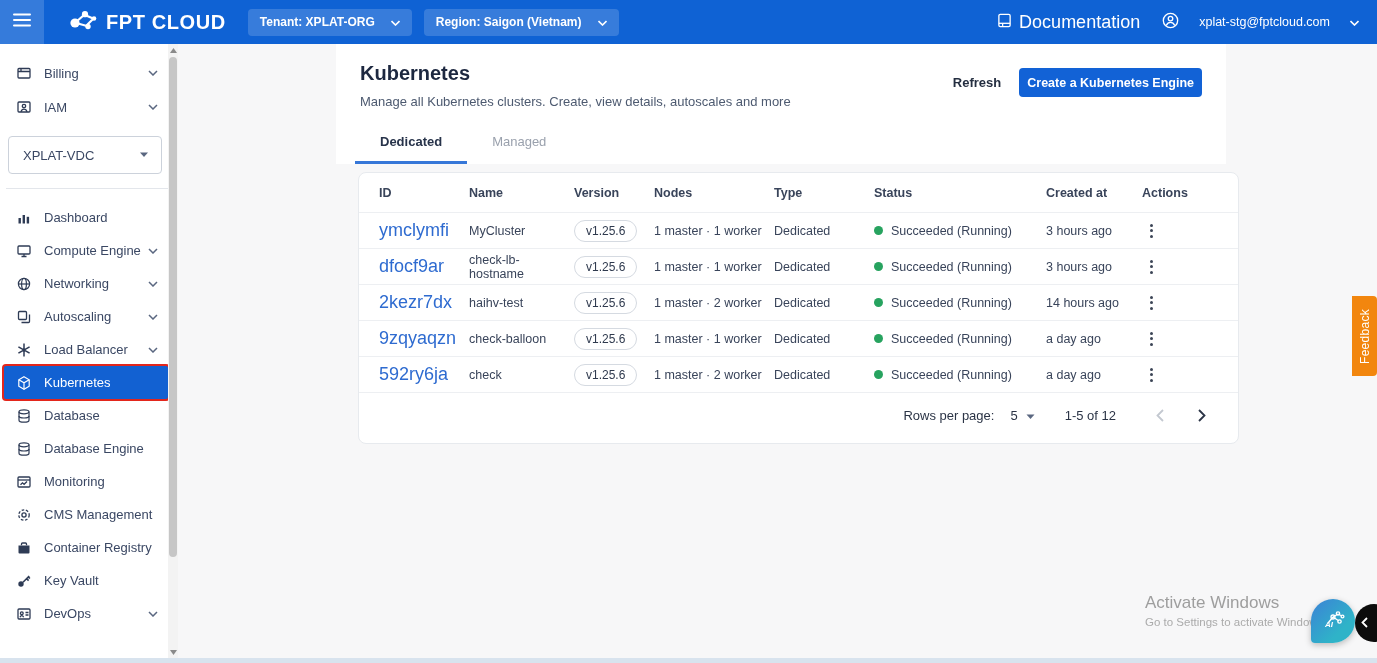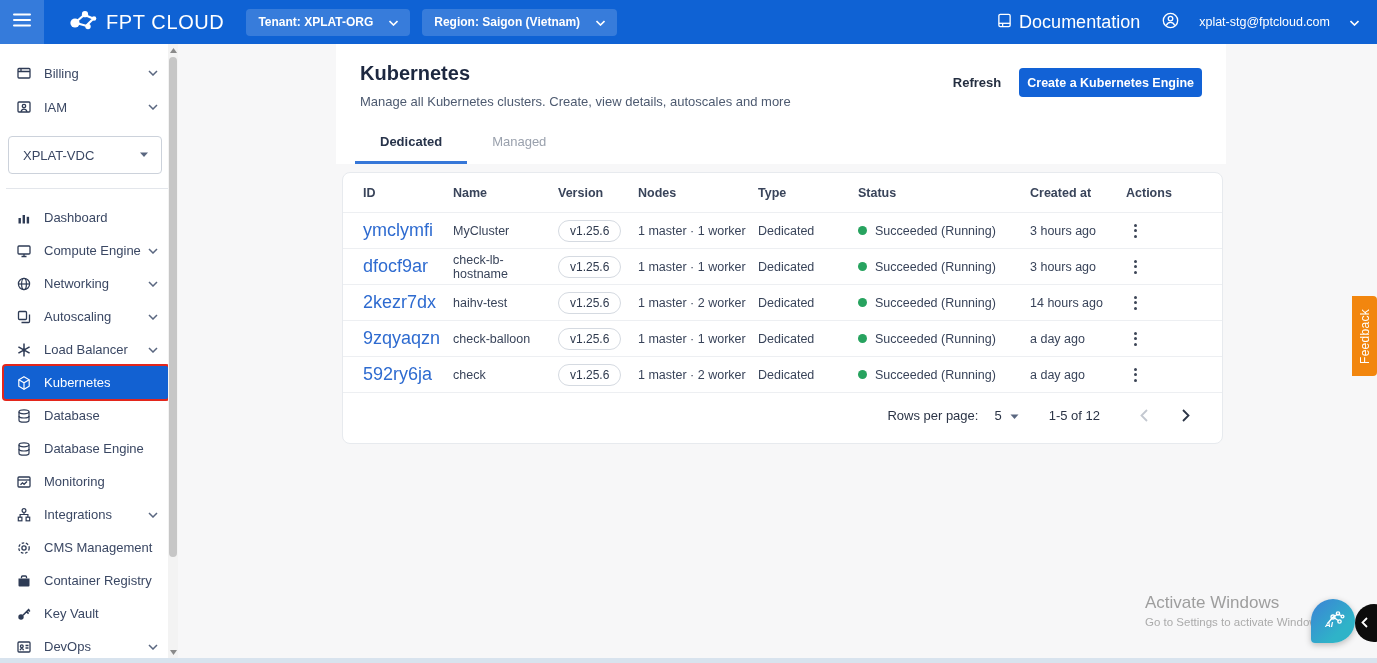--- a/index.html
+++ b/index.html
@@ -5,21 +5,21 @@
   * { margin:0; padding:0; box-sizing:border-box; }
   html,body { width:1377px; height:663px; overflow:hidden; }
   body { font-family:"Liberation Sans", sans-serif; background:#f7f7f8; position:relative; }
 
   .screen { position:absolute; inset:0; }
 
   
   .topbar { position:absolute; left:0; top:0; right:0; height:44px; background:#0f62d4; display:flex; align-items:center; color:#fff; z-index:30; }
   .hamburger { width:44px; height:44px; background:rgba(255,255,255,.16); display:flex; align-items:center; justify-content:center; cursor:pointer; }
   .brand { display:flex; align-items:center; gap:8px; padding:0 22px 0 24px; cursor:pointer; }
-  .brand-text { font-size:20px; font-weight:normal; letter-spacing:.6px; white-space:nowrap; }
+  .brand-text { font-size:20px; font-weight:bold; letter-spacing:.6px; white-space:nowrap; }
   .chip { display:flex; align-items:center; gap:16px; background:rgba(255,255,255,.17); border:none; color:#fff; font-family:inherit; font-size:12px; font-weight:bold; height:27px; padding:0 12px; border-radius:4px; margin-right:12px; cursor:pointer; }
   .top-spacer { flex:1; }
   .doc-link { display:flex; align-items:center; gap:7px; font-size:18px; margin-right:22px; cursor:pointer; }
   .user-menu { display:flex; align-items:center; gap:20px; font-size:12.5px; margin-right:18px; cursor:pointer; }
 
   
   .sidebar { position:absolute; left:0; top:44px; bottom:5px; width:178px; background:#fff; z-index:20; padding-top:12px; }
   .side-item { position:relative; display:flex; align-items:center; height:33px; padding-left:15px; color:#3a4763; font-size:13px; cursor:pointer; margin-right:12px; }
   .side-item .icn { width:17px; height:17px; display:flex; align-items:center; justify-content:center; color:#2e3b55; flex:0 0 17px; }
   .side-item .lbl { margin-left:12px; white-space:nowrap; }
@@ -44,21 +44,21 @@
   .page-title { font-size:20px; font-weight:bold; color:#1d2840; }
   .page-subtitle { font-size:13px; color:#4d5a70; margin-top:9px; }
   .panel-actions { margin-left:auto; display:flex; align-items:center; gap:18px; padding-top:6px; }
   .refresh-btn { background:none; border:none; font-family:inherit; font-size:13px; font-weight:bold; color:#242e40; cursor:pointer; }
   .create-btn { background:#1262d6; color:#fff; border:none; font-family:inherit; font-size:12.5px; font-weight:bold; height:29px; padding:0 8px; border-radius:4px; cursor:pointer; }
   .tabs { position:absolute; left:19px; bottom:0; display:flex; }
   .tab { padding:0 25px 12px 25px; font-size:13px; color:#9aa1ad; cursor:pointer; border-bottom:3px solid transparent; }
   .tab.active { color:#27334a; font-weight:bold; border-bottom-color:#3677d8; }
 
   
-  .card { position:absolute; left:164px; top:128px; width:881px; background:#fff; border:1px solid #e7eaee; border-radius:8px; padding-bottom:6px; }
+  .card { position:absolute; left:180px; top:128px; width:881px; background:#fff; border:1px solid #e7eaee; border-radius:8px; padding-bottom:6px; }
   .trow { display:grid; grid-template-columns:90px 105px 80px 120px 100px 172px 96px 1fr; align-items:center; padding:0 0 0 20px; border-bottom:1px solid #edeff2; min-height:36px; }
   .trow.thead { min-height:40px; font-size:12.5px; font-weight:bold; color:#232d3d; }
   .trow .cell { font-size:12.5px; color:#39445a; padding-right:10px; }
   .cell.id a { color:#2e6bd0; text-decoration:none; font-size:18px; cursor:pointer; }
   .ver-chip { display:inline-block; border:1px solid #d5dae1; border-radius:13px; padding:3px 11px; font-size:12px; color:#2f3a4e; background:#fff; }
   .status-wrap { display:flex; align-items:center; gap:8px; }
   .dot { width:9px; height:9px; border-radius:50%; background:#27a35f; flex:0 0 9px; }
   .kebab { display:flex; flex-direction:column; gap:2.5px; width:18px; align-items:center; cursor:pointer; padding:4px 0; }
   .kebab i { width:3px; height:3px; border-radius:50%; background:#3c4556; }
   .pagination { display:flex; align-items:center; justify-content:flex-end; min-height:44px; padding-right:26px; font-size:13px; color:#2b3446; }
@@ -297,36 +297,20 @@
       <span class="icn">
         <svg width="16" height="16" viewBox="0 0 16 16" fill="none" stroke="currentColor" stroke-width="1.3">
             <rect x="2" y="3" width="12" height="10" rx="1"></rect>
             <path d="M2 6h12"></path>
             <path d="M4.5 10.8l2-2 1.6 1.5 2.9-2.8"></path>
           </svg>
       </span>
       <span class="lbl">Monitoring</span>
     </div>
 
-    <div class="side-item">
-      <span class="icn">
-        <svg width="16" height="16" viewBox="0 0 16 16" fill="none" stroke="currentColor" stroke-width="1.2">
-            <circle cx="8" cy="3.6" r="1.9"></circle>
-            <rect x="2.3" y="10.2" width="3.6" height="3.6"></rect>
-            <rect x="10.1" y="10.2" width="3.6" height="3.6"></rect>
-            <path d="M8 5.5v2M8 7.5H4.1v2.7M8 7.5h3.9v2.7"></path>
-          </svg>
-      </span>
-      <span class="lbl">Integrations</span>
-      <span class="chev">
-          <svg width="10" height="6" viewBox="0 0 10 6">
-            <path d="M1 1l4 4 4-4" fill="none" stroke="currentColor" stroke-width="1.5"></path>
-          </svg>
-        </span>
-    </div>
 
     <div class="side-item">
       <span class="icn">
         <svg width="16" height="16" viewBox="0 0 16 16" fill="none" stroke="currentColor" stroke-width="1.3">
             <circle cx="8" cy="8" r="2.1"></circle>
             <circle cx="8" cy="8" r="5.2" stroke-dasharray="2.6 1.7"></circle>
           </svg>
       </span>
       <span class="lbl">CMS Management</span>
     </div>

